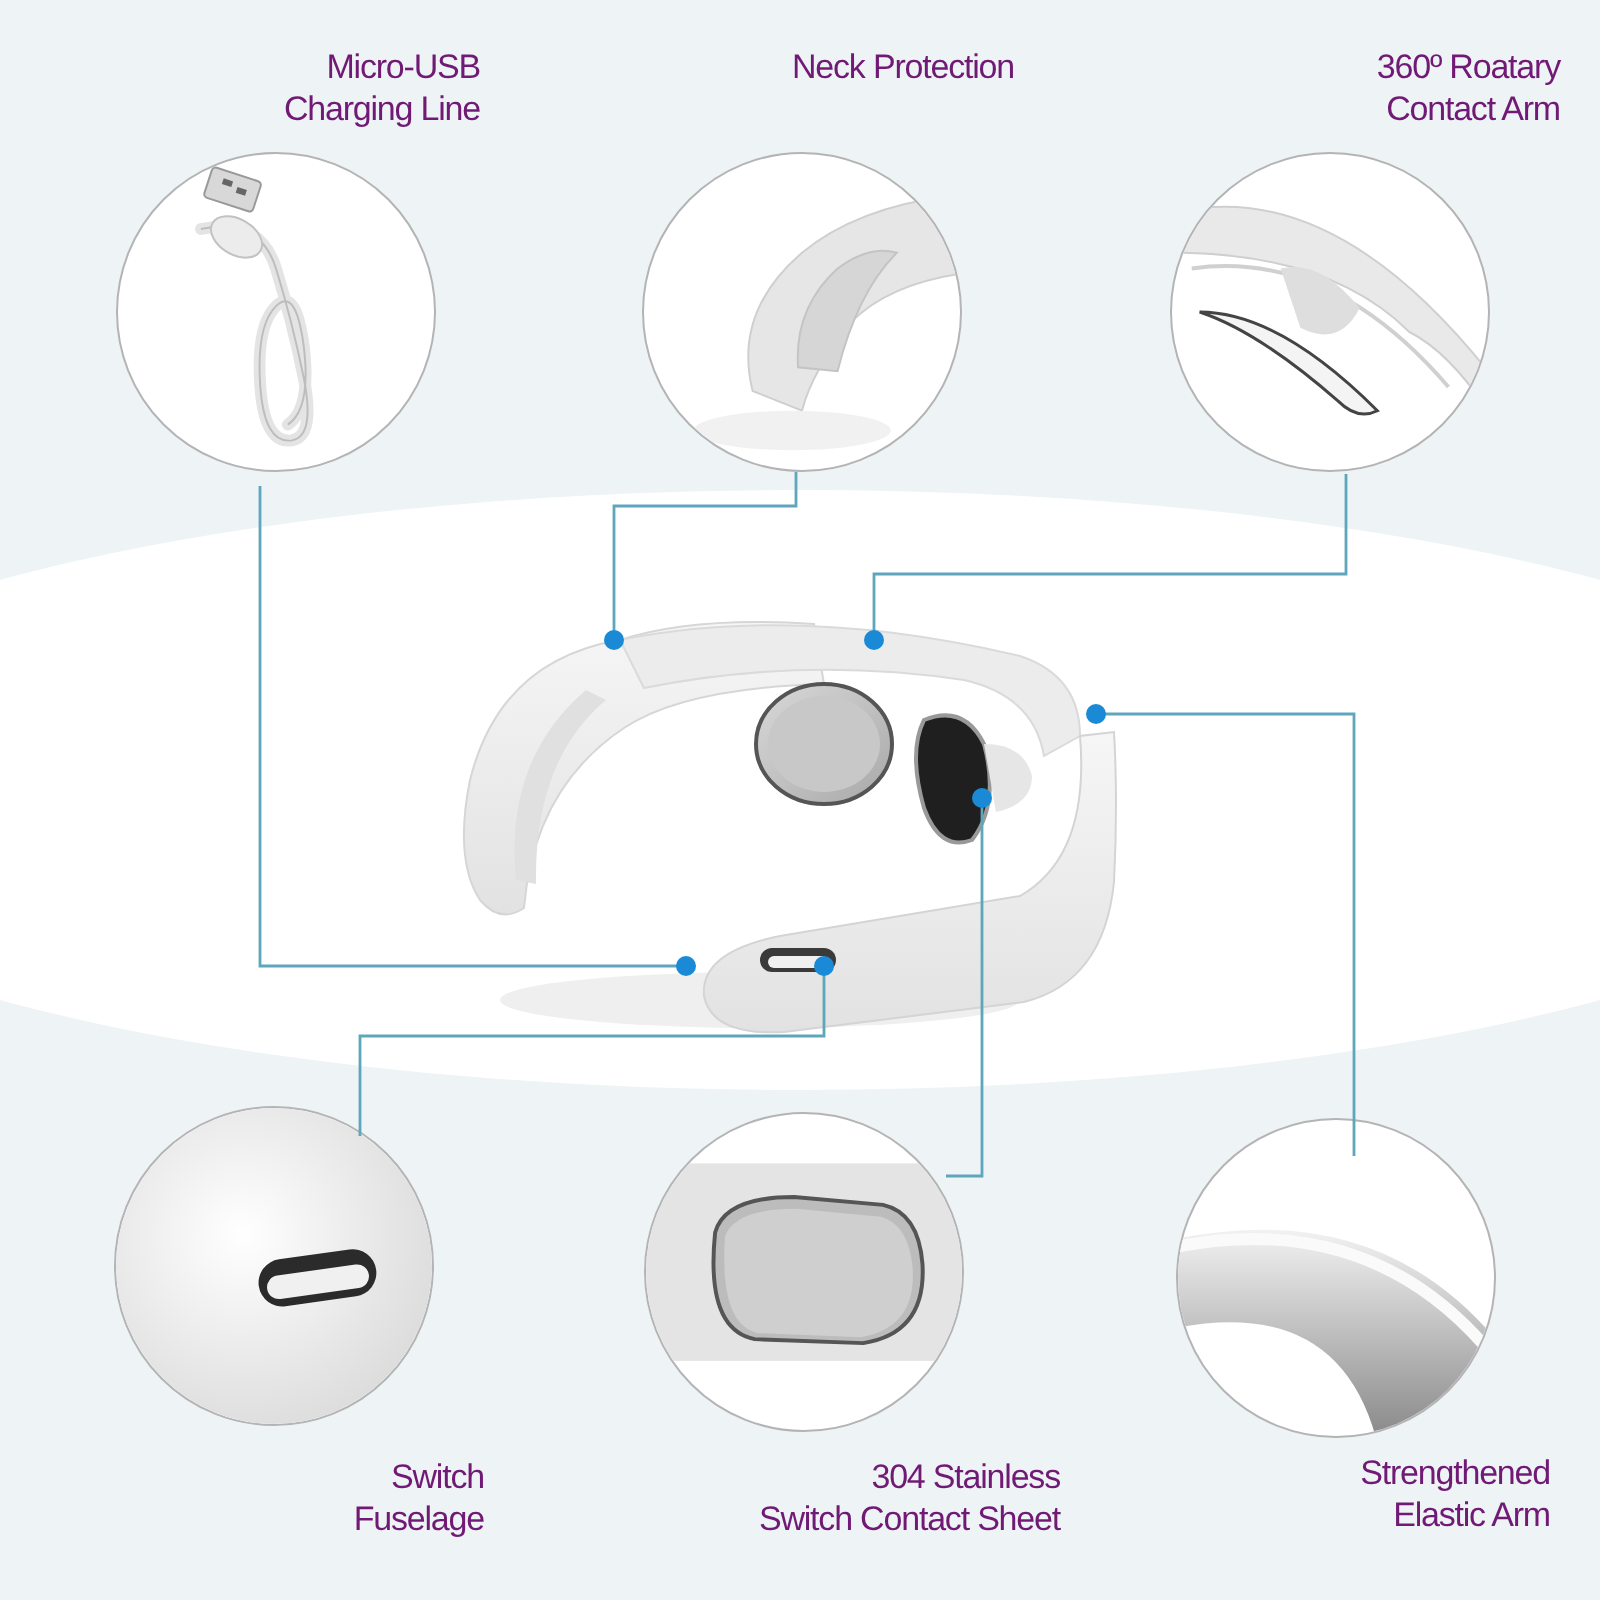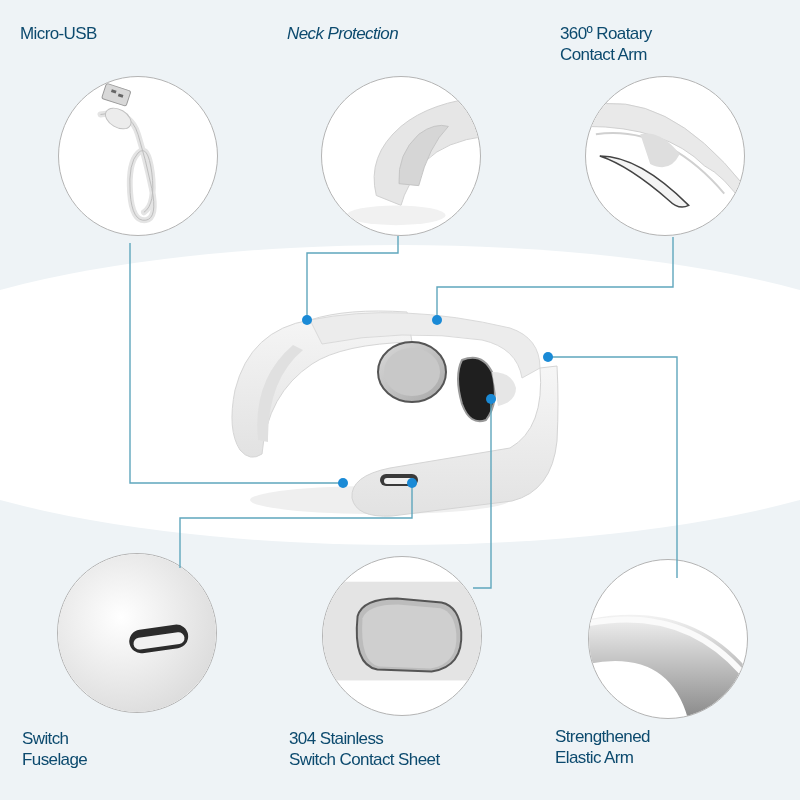--- a/index.html
+++ b/index.html
@@ -7,55 +7,56 @@
     width:800px; height:800px; position:relative; overflow:hidden;
     background:#eef3f6;
     font-family:"Liberation Sans", sans-serif;
   }
   .stage { position:absolute; inset:0; }
   .ellipse-bg {
     position:absolute; left:-160px; top:245px; width:1120px; height:300px;
     background:#ffffff; border-radius:50%;
   }
   .label {
-    position:absolute; width:220px; text-align:left;
-    color:#0c4a6e; font-size:17px; line-height:21px; letter-spacing:-0.6px;
+    position:absolute; width:220px; text-align:right;
+    color:#701a75; font-size:17px; line-height:21px; letter-spacing:-0.6px;
     font-family:"Liberation Sans", sans-serif;
   }
   .label span { display:block; }
   .circle {
     position:absolute; width:158px; height:158px; border-radius:50%;
     background:#ffffff; border:1.2px solid #b4b4b4; overflow:hidden;
   }
   .circle svg { width:100%; height:100%; display:block; }
   .lines { position:absolute; inset:0; pointer-events:none; }
   .device { position:absolute; left:200px; top:290px; width:380px; height:230px; }
 </style>
 </head>
 <body>
 
 <div class="stage">
   <div class="ellipse-bg"></div>
 
   <div class="label" style="left:20px; top:23px;">
     <span>Micro-USB</span>
+    <span>Charging Line</span>
   </div>
-  <div class="label" style="left:287px; top:23px;font-style:italic;">
+  <div class="label" style="left:287px; top:23px;">
     <span>Neck Protection</span>
   </div>
   <div class="label" style="left:560px; top:23px;">
     <span>360º Roatary</span>
     <span>Contact Arm</span>
   </div>
 
   <div class="label" style="left:22px; top:728px;">
     <span>Switch</span>
     <span>Fuselage</span>
   </div>
-  <div class="label" style="left:289px; top:728px;">
+  <div class="label" style="left:310px; top:728px;">
     <span>304 Stainless</span>
     <span>Switch Contact Sheet</span>
   </div>
   <div class="label" style="left:555px; top:726px;">
     <span>Strengthened</span>
     <span>Elastic Arm</span>
   </div>
 
   <div class="circle" style="left:58px; top:76px;">
     <svg viewBox="0 0 160 160">

